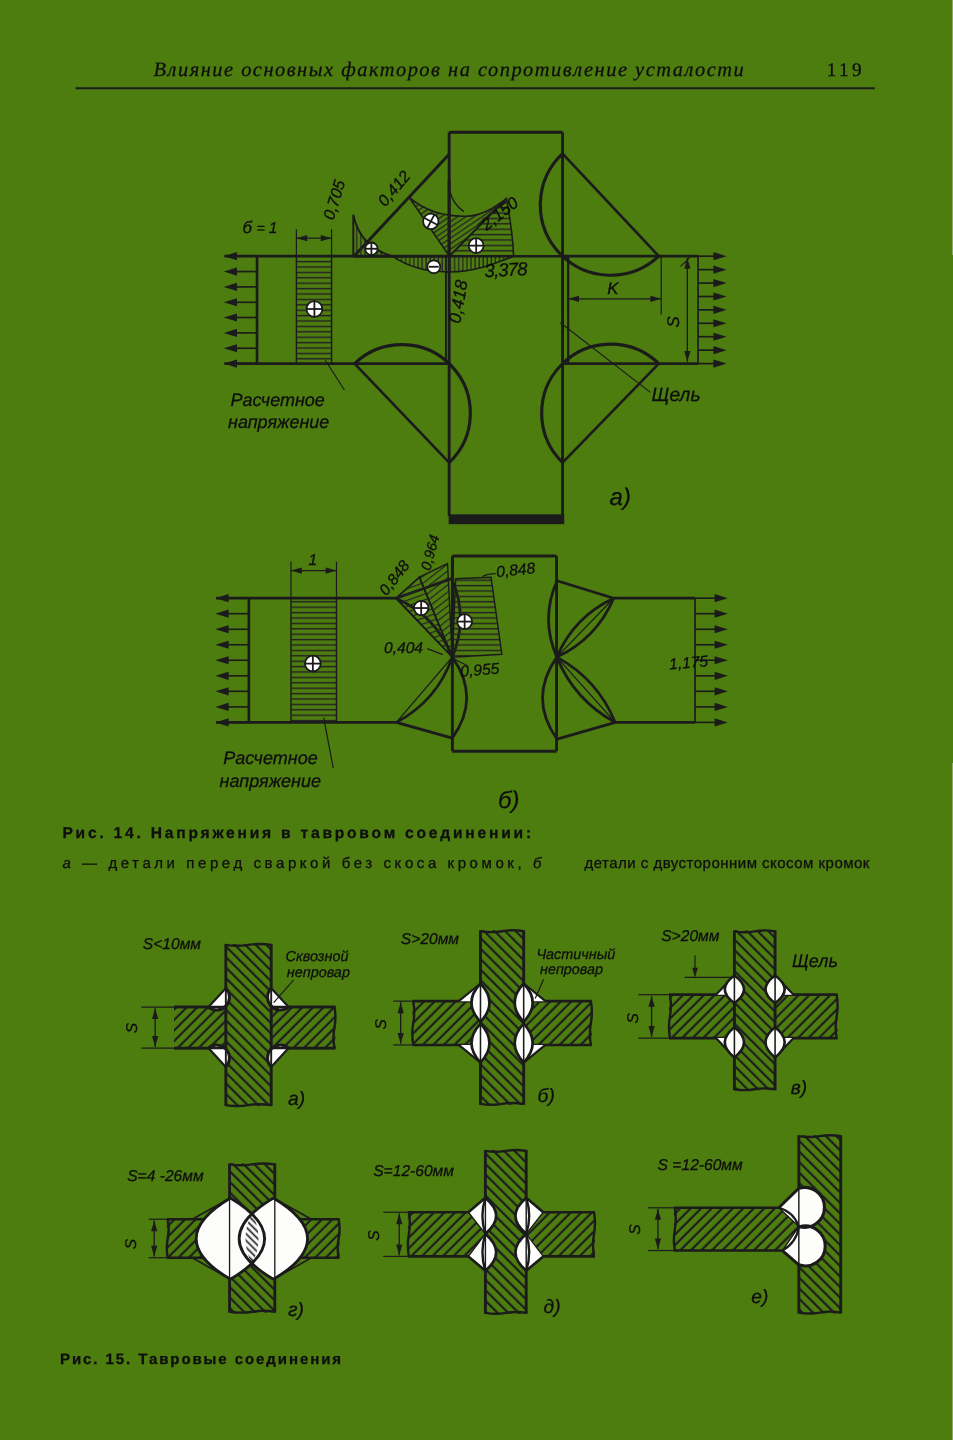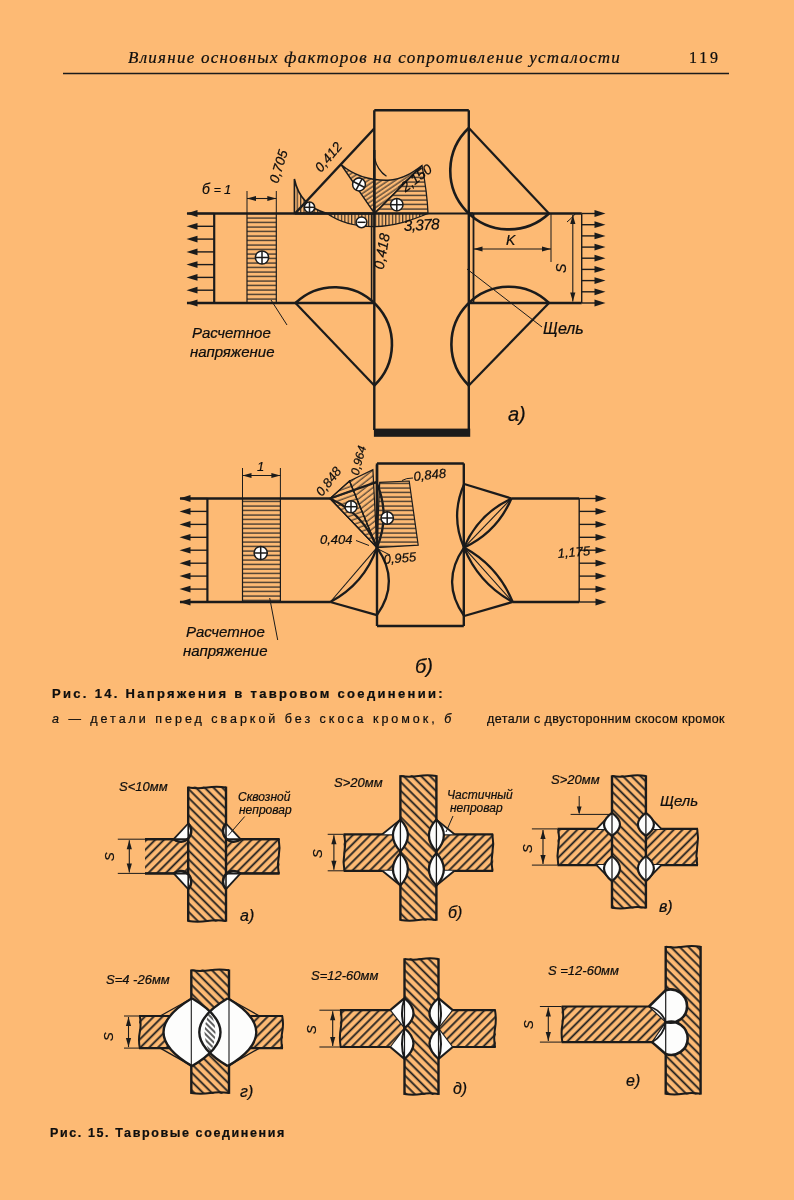--- a/index.html
+++ b/index.html
@@ -1,15 +1,15 @@
 <!DOCTYPE html>
 <html><head><meta charset="utf-8">
 <style>
 html,body{margin:0;padding:0;background:#ffffff;}
-#page{position:relative;width:794px;height:1200px;background:#fdba74;overflow:hidden;}
+#page{position:relative;width:794px;height:1200px;background:#4d7c0f;overflow:hidden;}
 </style></head>
 <body>
 <div id="page">
 <svg width="794" height="1200" viewBox="0 0 794 1200">
 <defs>
 <pattern id="hH" patternUnits="userSpaceOnUse" width="6" height="4.5">
   <line x1="0" y1="2" x2="6" y2="2" stroke="#222" stroke-width="1.2"></line>
 </pattern>
 <pattern id="hV" patternUnits="userSpaceOnUse" width="3.4" height="6">
   <line x1="1.5" y1="0" x2="1.5" y2="6" stroke="#222" stroke-width="1.05"></line>

